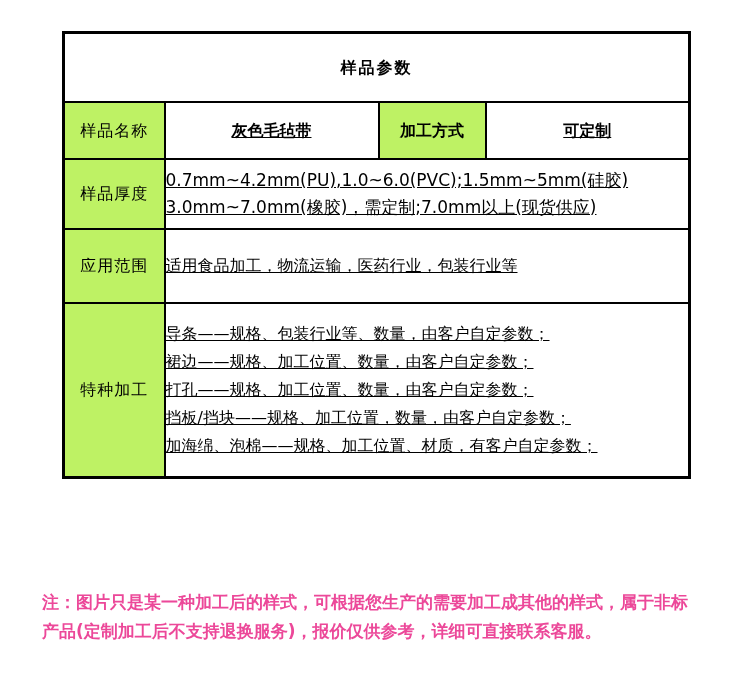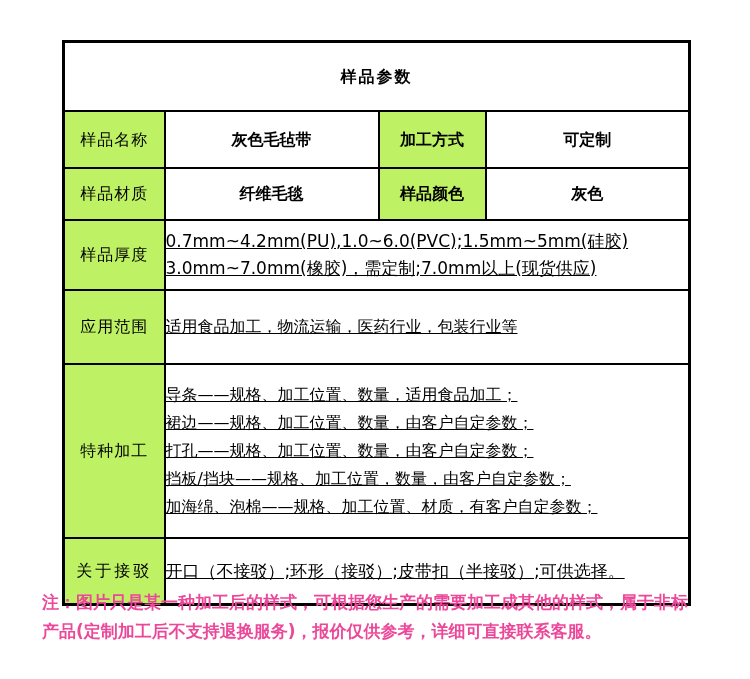--- a/index.html
+++ b/index.html
@@ -12,21 +12,21 @@
   .page {
     position: relative;
     width: 750px;
     height: 679px;
     background: #ffffff;
     overflow: hidden;
   }
   table.spec-table {
     position: absolute;
     left: 62px;
-    top: 40px;
+    top: 31px;
     width: 626px;
     border-collapse: collapse;
     table-layout: fixed;
     border: 3px solid #000000;
   }
   table.spec-table td {
     border: 2px solid #000000;
     vertical-align: middle;
     padding: 0;
     font-size: 16px;
@@ -59,20 +59,21 @@
     letter-spacing: 1px;
   }
   td.label-bold {
     font-weight: bold;
     letter-spacing: 0;
     text-align: center;
   }
   td.value-center {
     text-align: center;
     font-weight: bold;
+    text-decoration: underline;
   }
   td.value-left {
     text-align: left;
     padding-left: 17px;
     padding-right: 10px;
     font-weight: normal;
     text-decoration: underline;
   }
   .row-thickness td.value-left { font-size: 17px; }
   .row-thickness .line { line-height: 27px; }
@@ -108,55 +109,45 @@
         <td colspan="4">样品参数</td>
       </tr>
 
       <tr class="row-name">
         <td class="label-cell">样品名称</td>
         <td class="value-center">灰色毛毡带</td>
         <td class="label-cell label-bold">加工方式</td>
         <td class="value-center">可定制</td>
       </tr>
 
-      <tr class="row-material">
-        <td class="label-cell">样品材质</td>
-        <td class="value-center">纤维毛毯</td>
-        <td class="label-cell label-bold">样品颜色</td>
-        <td class="value-center">灰色</td>
-      </tr>
 
       <tr class="row-thickness">
         <td class="label-cell">样品厚度</td>
         <td class="value-left" colspan="3">
           <div class="line">0.7mm~4.2mm(PU),1.0~6.0(PVC);1.5mm~5mm(硅胶)</div>
           <div class="line">3.0mm~7.0mm(橡胶)，需定制;7.0mm以上(现货供应)</div>
         </td>
       </tr>
 
       <tr class="row-application">
         <td class="label-cell">应用范围</td>
         <td class="value-left" colspan="3">适用食品加工，物流运输，医药行业，包装行业等</td>
       </tr>
 
       <tr class="row-special">
         <td class="label-cell">特种加工</td>
         <td class="value-left" colspan="3">
-          <div class="line">导条——规格、加工位置、数量，适用食品加工；</div>
+          <div class="line">导条——规格、包装行业等、数量，由客户自定参数；</div>
           <div class="line">裙边——规格、加工位置、数量，由客户自定参数；</div>
           <div class="line">打孔——规格、加工位置、数量，由客户自定参数；</div>
           <div class="line">挡板/挡块——规格、加工位置，数量，由客户自定参数；</div>
           <div class="line">加海绵、泡棉——规格、加工位置、材质，有客户自定参数；</div>
         </td>
       </tr>
 
-      <tr class="row-joint">
-        <td class="label-cell">关于接驳</td>
-        <td class="value-left" colspan="3">开口（不接驳）;环形（接驳）;皮带扣（半接驳）;可供选择。</td>
-      </tr>
     </tbody>
   </table>
 
   <div class="footnote">
     <div class="note-line">注：图片只是某一种加工后的样式，可根据您生产的需要加工成其他的样式，属于非标</div>
     <div class="note-line">产品(定制加工后不支持退换服务)，报价仅供参考，详细可直接联系客服。</div>
   </div>
 
 </div>
 

